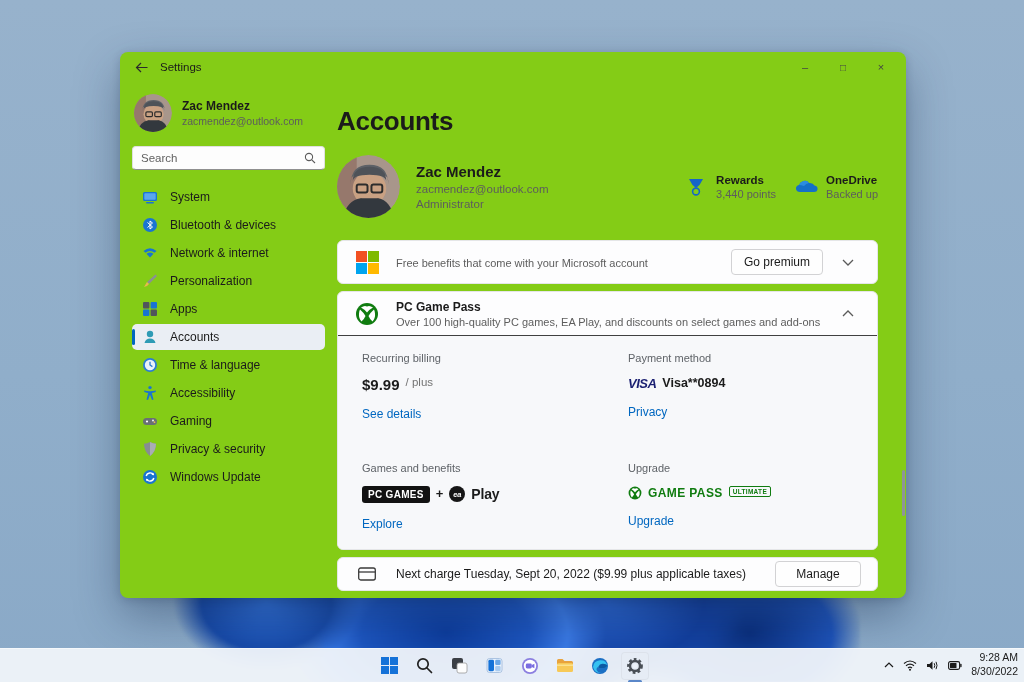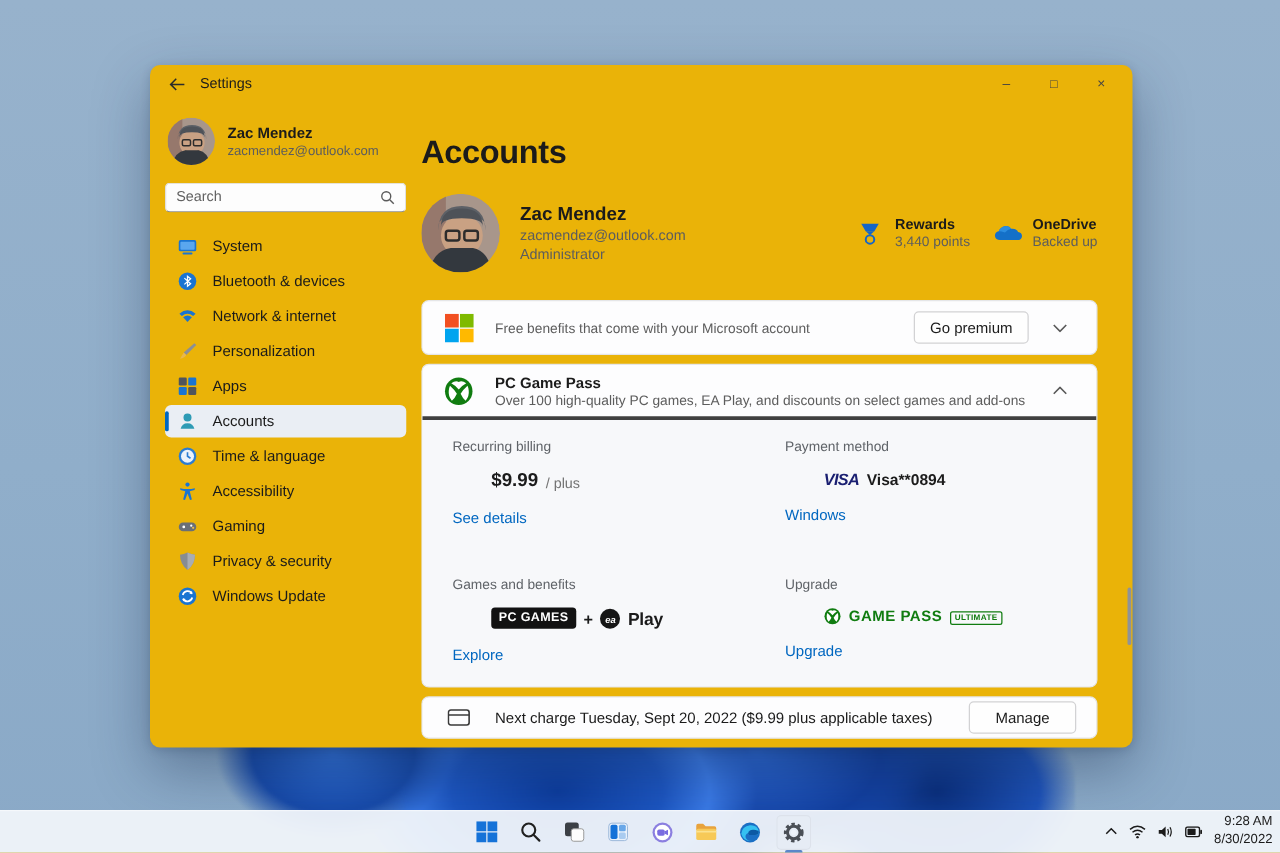--- a/index.html
+++ b/index.html
@@ -11,21 +11,21 @@
   .bloom { position:absolute; left:170px; top:560px; width:690px; height:122px; filter:blur(1px);
     background:
       radial-gradient(130px 95px at 14% 35%, #2f6fd8 0%, #174aa9 50%, rgba(23,74,169,0) 72%),
       radial-gradient(210px 130px at 40% 60%, #0d3d9e 0%, #1c55c0 40%, #3a7ae6 58%, rgba(58,122,230,0) 76%),
       radial-gradient(190px 120px at 63% 35%, #2a66d2 0%, #123f9f 52%, rgba(18,63,159,0) 74%),
       radial-gradient(150px 105px at 84% 60%, #0a2f7e 0%, #1d52b8 55%, rgba(29,82,184,0) 76%),
       radial-gradient(120px 80px at 52% 95%, #061f57 0%, #0d3a92 55%, rgba(13,58,146,0) 78%);
   }
 
   
-  .window { position:absolute; left:120px; top:52px; width:786px; height:546px; background:#eab308;
+  .window { position:absolute; left:120px; top:52px; width:786px; height:546px; background:#84cc16;
     border-radius:8px; box-shadow:0 18px 45px rgba(20,40,70,.38), 0 2px 8px rgba(20,40,70,.18); overflow:hidden; }
   .titlebar { position:absolute; left:0; top:0; right:0; height:30px; display:flex; align-items:center; }
   .back-btn { width:30px; height:22px; margin-left:6px; display:flex; align-items:center; justify-content:center; font-size:13px; color:#2b2b2b; border-radius:4px; cursor:pointer; }
   .win-title { font-size:11.5px; color:#1b1b1b; margin-left:4px; }
   .win-controls { margin-left:auto; display:flex; margin-right:6px; }
   .win-controls .ctl { width:38px; height:26px; display:flex; align-items:center; justify-content:center; font-size:11px; color:#444; cursor:pointer; }
   .win-controls .ctl.max { font-size:10px; }
 
   
   .sidebar { position:absolute; left:0; top:30px; bottom:0; width:217px; padding:4px 12px 0 12px; }
@@ -62,24 +62,24 @@
   .row-ic { width:26px; display:flex; justify-content:center; margin-right:16px; flex:none; }
   .row-title { font-size:12px; font-weight:600; }
   .row-sub { font-size:11px; color:#5d5d5d; margin-top:2px; }
   .row-text { font-size:12px; }
   .btn { background:#fefefe; border:1px solid #d2d2d4; border-radius:4px; font-size:12px; color:#1b1b1b; padding:5px 0; text-align:center; cursor:pointer; font-family:inherit; }
   .btn-premium { width:92px; margin-left:auto; }
   .btn-row { width:86px; margin-left:auto; }
   .chev { width:26px; display:flex; justify-content:center; align-items:center; margin-left:12px; cursor:pointer; }
 
   .free-card { height:44px; }
-  .gp-header { height:44px; border-bottom:3px solid #404040; cursor:pointer;align-items:center; }
+  .gp-header { height:44px; border-bottom:1px solid #404040; cursor:pointer;align-items:center; }
   .gp-body { background:#f7f8fa; border-radius:0 0 6px 6px; padding:16px 24px 18px 24px; display:grid; grid-template-columns:1fr 1fr; row-gap:26px;gap:41px; }
   .gp-label { font-size:11px; color:#5f6368; }
-  .gp-value { margin-top:12px; display:flex; align-items:flex-end; gap:6px;margin-left:31px; }
+  .gp-value { margin-top:12px; display:flex; align-items:flex-start; gap:6px; }
   .price { font-size:15px; font-weight:bold; }
   .per { font-size:11.5px; color:#737373; }
   .link { margin-top:14px; font-size:12px; color:#0067c0; cursor:pointer; width:max-content; }
   .visa-mark { font-size:13px; font-weight:bold; font-style:italic; color:#1a1f71; letter-spacing:-.5px; }
   .pm-value { font-size:12.5px; font-weight:600; }
   .pcgames-badge { background:#121212; color:#fff; font-size:10px; font-weight:bold; letter-spacing:.3px; padding:3px 6px; border-radius:3px; }
   .plus { font-size:13px; font-weight:600; }
   .ea-circle { width:16px; height:16px; border-radius:50%; background:#161616; color:#fff; font-size:7.5px; font-style:italic; font-weight:bold; display:flex; align-items:center; justify-content:center; }
   .play-word { font-size:14px; font-weight:bold; letter-spacing:-.2px; }
   .gamepass-word { font-size:12px; font-weight:bold; color:#107c10; letter-spacing:.4px; }
@@ -373,21 +373,21 @@
               <span class="per">/ plus</span>
             </div>
             <div class="link">See details</div>
           </div>
           <div>
             <div class="gp-label">Payment method</div>
             <div class="gp-value">
               <span class="visa-mark">VISA</span>
               <span class="pm-value">Visa**0894</span>
             </div>
-            <div class="link">Windows</div>
+            <div class="link">Privacy</div>
           </div>
           <div>
             <div class="gp-label">Games and benefits</div>
             <div class="gp-value">
               <span class="pcgames-badge">PC GAMES</span>
               <span class="plus">+</span>
               <span class="ea-circle">ea</span>
               <span class="play-word">Play</span>
             </div>
             <div class="link">Explore</div>

